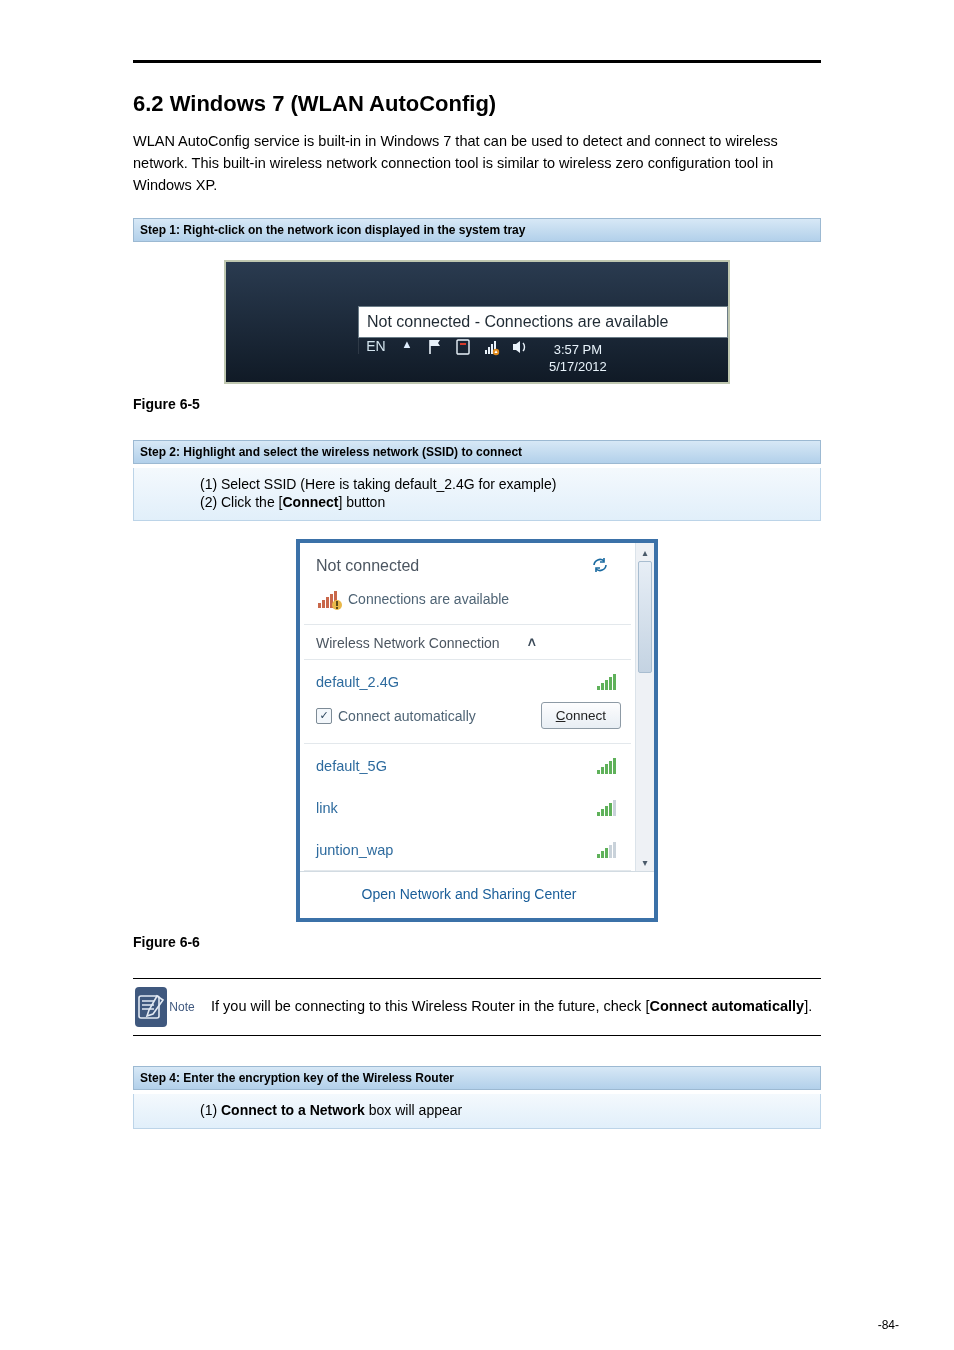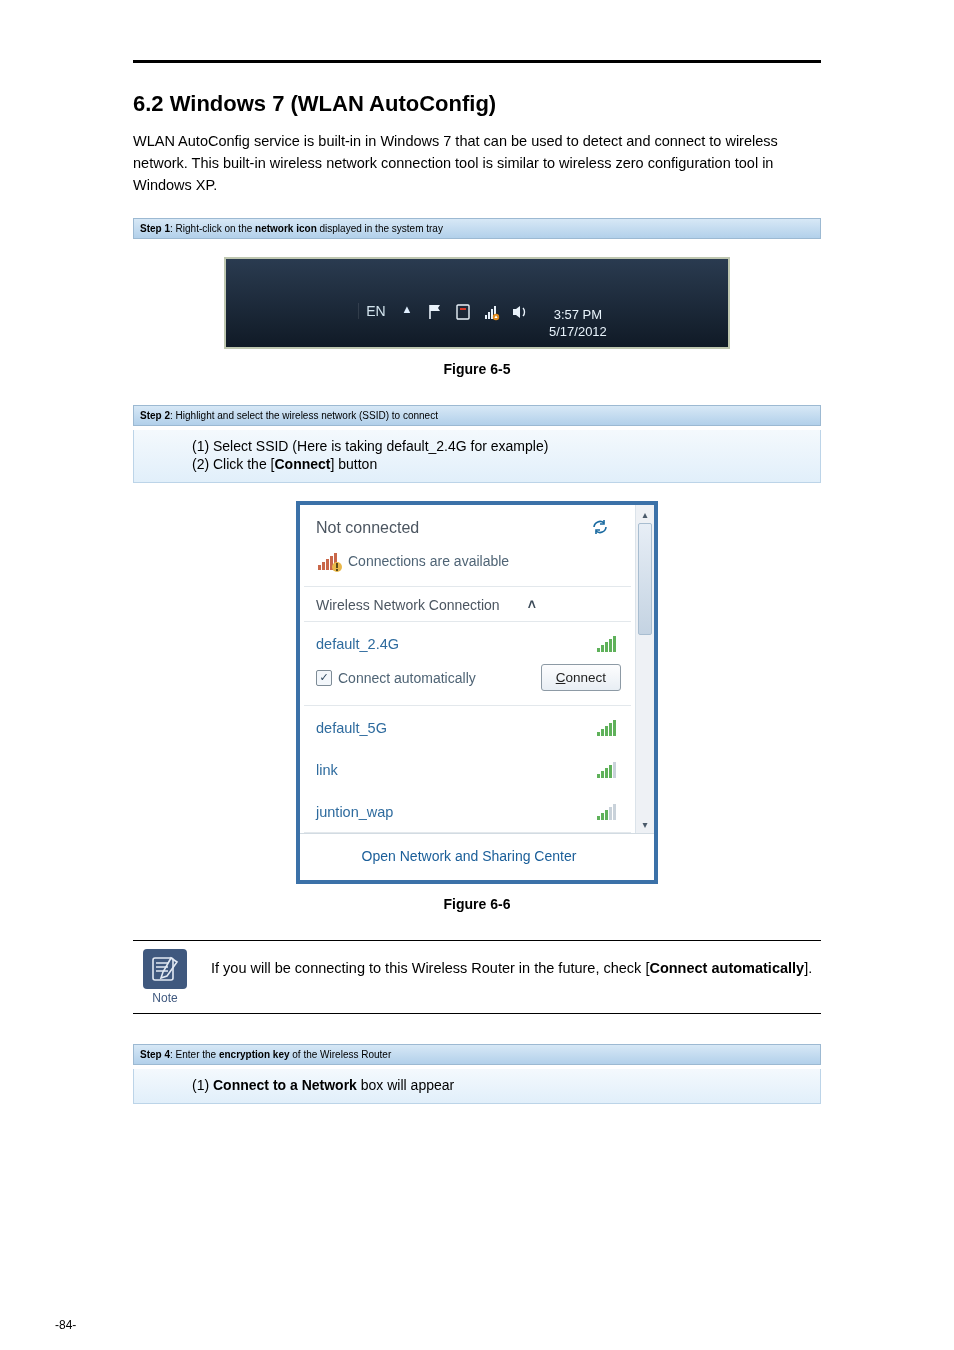--- a/index.html
+++ b/index.html
@@ -28,41 +28,42 @@
   }
   p.body-text {
     font-size: 14.5px;
     line-height: 1.5;
     margin: 0 0 22px 0;
   }
   .step-bar {
     background: linear-gradient(#d7e8f6, #b2d0ea);
     border: 1px solid #9cb9d2;
     padding: 4px 6px;
-    font-size: 10px;
+    font-size: 12px;
     margin: 0 0 4px 0;
+    font-weight: bold;
   }
   .step-subbar {
     background: linear-gradient(#f4f9fd, #e1efFa);
     border: 1px solid #bcd4e8;
     border-top: none;
     padding: 6px 8px 8px 58px;
     font-size: 14px;
   }
   .step-subbar .line {
-    margin: 2px 0;
+    margin: 2px 8px;
     text-indent: -24px;
     padding-left: 24px;
   }
   .figure-wrap {
     text-align: center;
     margin: 18px 0 10px 0;
   }
   .figure-caption {
-    text-align: center;
+    text-align: left;
     font-weight: bold;
     font-size: 14px;
     margin: 12px 0 28px 0;
   }
 
   
   .taskbar-outer {
     display: inline-block;
     background: linear-gradient(#2a3b50, #101a26);
     border: 2px solid #bfc7b0;
@@ -287,21 +288,21 @@
     display: flex;
     align-items: stretch;
     border-top: 1px solid #000;
     border-bottom: 1px solid #000;
     margin: 6px 0 30px 0;
   }
   .note-icon-cell {
     width: 56px;
     padding: 8px 4px;
     display:flex;
-    flex-direction: column;
+    flex-direction: row;
     align-items: center;
     justify-content: center;
     gap:2px;
     text-align:right;
   }
   .note-icon-box {
     width: 44px;
     height: 40px;
     background: #3f587e;
     border-radius: 4px;
@@ -319,41 +320,45 @@
     font-size: 14.5px;
     line-height: 1.9;
     text-align: justify;
   }
 
   .page-number {
     position: absolute;
     bottom: 18px;
     left: 0;
     right: 0;
-    text-align: left;
+    text-align: right;
     font-size: 12px;
   }
 </style>
 </head>
 <body>
 
 <div class="page">
   <div class="top-rule"></div>
 
   <h2 class="section-heading">6.2  Windows 7 (WLAN AutoConfig)</h2>
 
   <p class="body-text">WLAN AutoConfig service is built-in in Windows 7 that can be used to detect and connect to wireless network. This built-in wireless network connection tool is similar to wireless zero configuration tool in Windows XP.</p>
 
   <div class="step-bar">
     <b>Step 1</b><span>: Right-click on the </span><b>network icon</b><span> displayed in the system tray</span>
   </div>
 
   <div class="figure-wrap">
     <div class="taskbar-outer">
       <div class="taskbar-spacer"></div>
+      <div class="tooltip-row">
+        <span class="gap"></span>
+        <div class="taskbar-tooltip">Not connected - Connections are available</div>
+      </div>
       <div class="taskbar-row">
         <span class="gap"></span>
         <div class="lang-btn">EN</div>
         <div class="arrow-btn">▲</div>
         <div class="tray-icons">
           <span class="tray-icon">
             <svg viewBox="0 0 18 18">
                 <path d="M3 2v14" stroke="#e9f2fa" stroke-width="1.6"></path>
                 <path d="M3 2h10l-2 3 2 3H3" fill="#e9f2fa"></path>
               </svg>

